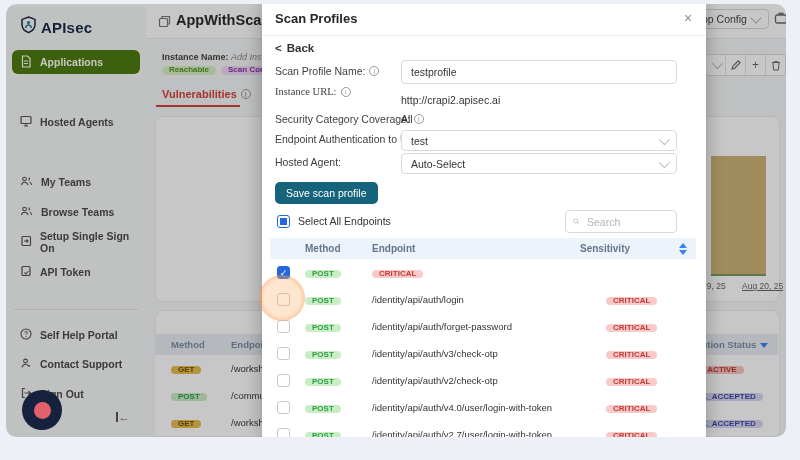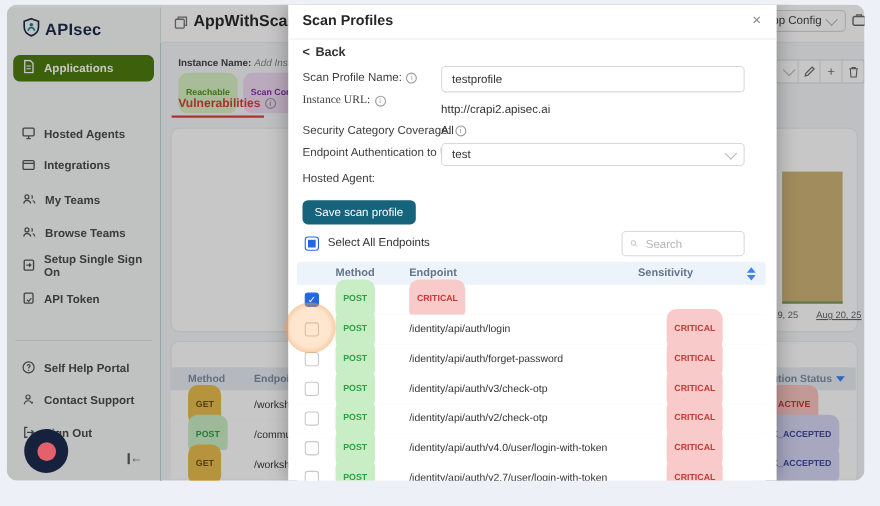--- a/index.html
+++ b/index.html
@@ -40,21 +40,21 @@
   .legend .dot{width:7px;height:7px;border-radius:50%;background:#d9776f;}
   .tanbar{left:565px;top:152px;width:55px;height:118px;background:#cfb478;border-bottom:2px solid #7d9a62;}
   .axis{top:277px;font-size:8.5px;color:#666;white-space:nowrap;}
   .card2{left:9px;top:306px;width:623px;height:127px;}
   .bgt-header{left:9px;top:330px;width:623px;height:21px;background:#e8edf3;display:flex;align-items:center;font-size:9.5px;font-weight:bold;color:#7d8ea6;}
   .bgt-row{left:9px;width:623px;height:27px;border-bottom:1px solid #f0f0f0;background:#fff;display:flex;align-items:center;font-size:9.5px;color:#3a3a3a;}
   .bg-col-method{width:60px;padding-left:16px;}
   .bg-col-endpoint{flex:1;}
   .bg-col-status{width:112px;text-align:center;}
   
-  .badge{display:inline-block;border-radius:9px;font-size:8px;font-weight:bold;padding:14px 7px;line-height:1.1;white-space:nowrap;}
+  .badge{display:inline-block;border-radius:9px;font-size:8px;font-weight:bold;padding:0 7px;line-height:1.1;white-space:nowrap;}
   .b-get{background:#e9bd4f;color:#6a4f0e;}
   .b-post{background:#c9eec6;color:#2f9e44;}
   .b-critical{background:#f9caca;color:#c23b35;}
   .b-active{background:#f9c5c2;color:#bf3b33;}
   .b-risk{background:#d6d7f5;color:#45489e;}
   .b-reach{background:#d8f1c4;color:#55941f;}
   .b-purple{background:#f0daf3;color:#8633ad;}
   
   .dim{left:0;top:0;width:780px;height:433px;background:rgba(0,0,0,0.22);z-index:2;}
   .modal{left:256px;top:0;width:444px;height:433px;background:#fff;z-index:3;box-shadow:0 0 18px rgba(0,0,0,.3);}
@@ -117,27 +117,20 @@
           </svg></span>
       <span>Applications</span>
     </div>
     <div class="abs nav-item" style="top:104px;">
       <span><svg width="12" height="12" viewBox="0 0 12 12">
             <rect x="1" y="1.5" width="10" height="7" rx="1" fill="none" stroke="#555" stroke-width="1.2"></rect>
             <path d="M4 11h4M6 8.5V11" stroke="#555" stroke-width="1.1"></path>
           </svg></span>
       <span>Hosted Agents</span>
     </div>
-    <div class="abs nav-item" style="top:133px;">
-      <span><svg width="12" height="12" viewBox="0 0 12 12">
-            <rect x="1" y="2" width="10" height="8" rx="1" fill="none" stroke="#555" stroke-width="1.2"></rect>
-            <path d="M1 4.5h10" stroke="#555" stroke-width="1.1"></path>
-          </svg></span>
-      <span>Integrations</span>
-    </div>
     <div class="abs nav-item" style="top:164px;">
       <span><svg width="13" height="12" viewBox="0 0 13 12">
             <circle cx="4.5" cy="4" r="1.8" fill="none" stroke="#555" stroke-width="1.1"></circle>
             <path d="M1.5 10c.5-2 1.7-2.8 3-2.8S7.5 8 8 10" fill="none" stroke="#555" stroke-width="1.1"></path>
             <path d="M8.7 2.6a1.8 1.8 0 0 1 0 2.9M9.8 7.3c1 .4 1.6 1.2 1.9 2.7" fill="none" stroke="#555" stroke-width="1.1"></path>
           </svg></span>
       <span>My Teams</span>
     </div>
     <div class="abs nav-item" style="top:194px;">
       <span><svg width="13" height="12" viewBox="0 0 13 12">
@@ -316,20 +309,24 @@
         <span class="info-i">i</span>
     </div>
     <div class="abs f-select" style="top:126px;">
       <span>test</span>
       <span class="chev"></span>
     </div>
 
     <div class="abs f-label" style="top:152px;">
       <span>Hosted Agent:</span>
     </div>
+    <div class="abs f-select" style="top:149px;">
+      <span>Auto-Select</span>
+      <span class="chev"></span>
+    </div>
 
     <button class="abs save-btn">Save scan profile</button>
 
     <div class="abs selall">
       <span class="cb cb-ind">
           <span class="inner"></span>
         </span>
       <span>Select All Endpoints</span>
     </div>
 

